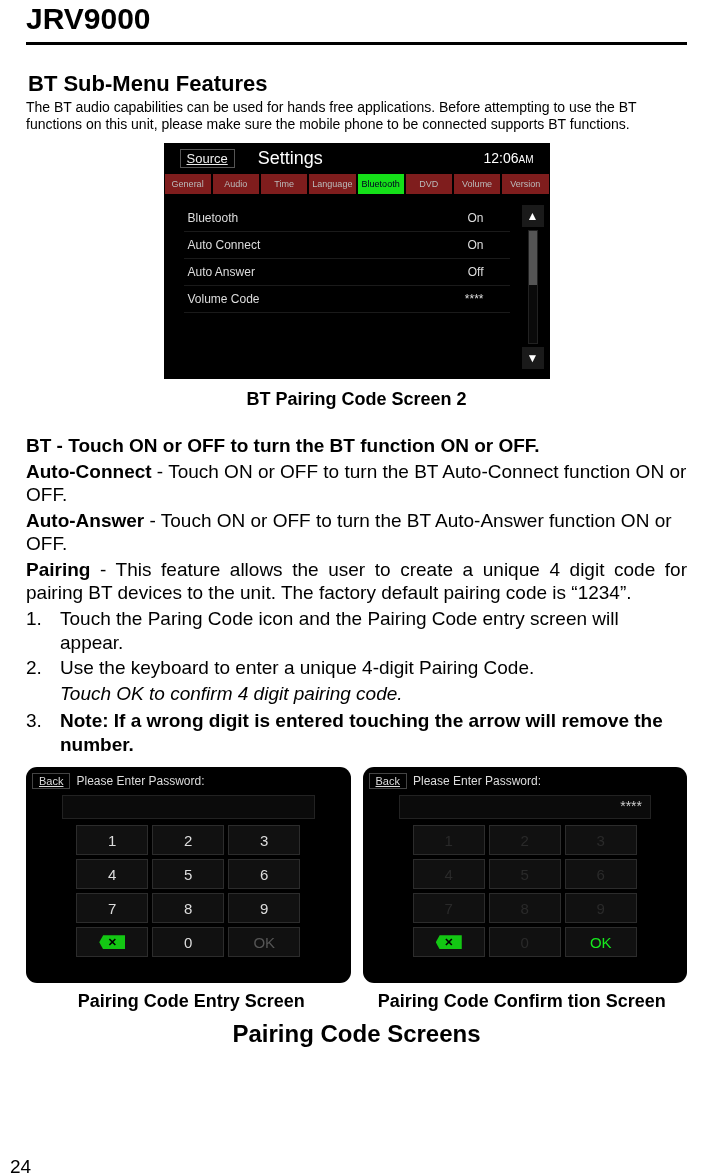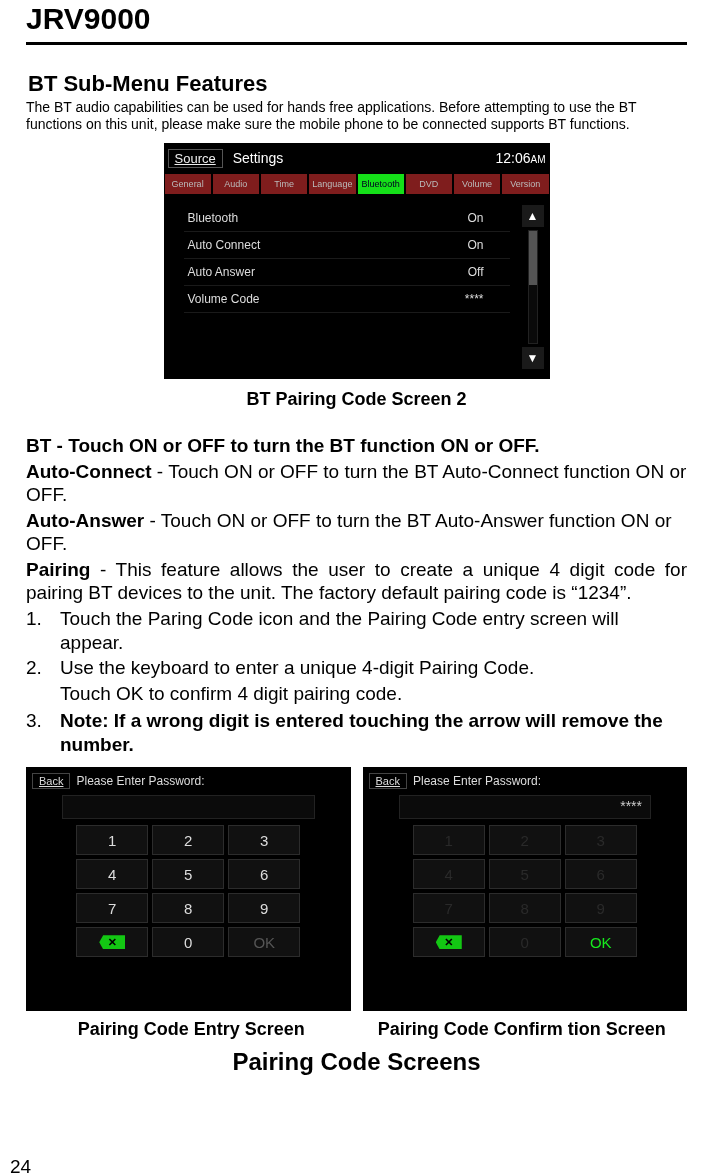--- a/index.html
+++ b/index.html
@@ -7,24 +7,24 @@
   .page { padding: 0 26px 10px 26px; position: relative; height: 100%; }
 
   .product-title { font-size: 30px; font-weight: 700; margin-top: 2px; }
   .rule { border: none; border-top: 3px solid #000; margin: 6px 0 26px 0; }
 
   .section-title { font-size: 22px; font-weight: 700; margin: 0 0 2px 2px; }
   .para { font-size: 14px; line-height: 1.22; }
 
   
   .screenshot { width: 386px; height: 236px; background:#000; margin: 10px auto 0 auto; color:#fff; font-family: Arial, sans-serif; position:relative; }
-  .ss-top { display:flex; align-items:center; height:30px; padding:0 4px; font-size:14px; background:#000; }
+  .ss-top { display:flex; align-items:center; height:30px; padding:0 16px; font-size:14px; background:#000; }
   .source-btn { border:1px solid #555; padding:1px 6px; font-size:13px; background:#000; color:#eee; }
   .source-btn span.u { text-decoration: underline; }
-  .ss-title { margin-left:10px; font-size:14px; }
+  .ss-title { margin-left:23px; font-size:18px; }
   .ss-clock { margin-left:auto; font-size:14px; }
   .ss-clock .am { font-size:10px; }
   .ss-tabs { display:flex; height:22px; }
   .ss-tab { flex:1; font-size:9px; display:flex; align-items:center; justify-content:center; background:#7f1d1d; border:1px solid #000; color:#bbb; }
   .ss-tab.active { background:#15e019; color:#002; }
   .ss-body { position:relative; height:184px; background:#000; }
   .ss-list { position:absolute; left:20px; right:40px; top:10px; }
   .ss-row { display:flex; font-size:12px; color:#ddd; padding:6px 4px; border-bottom:1px solid #1a1a1a; }
   .ss-row .val { margin-left:auto; margin-right:22px; }
   .ss-scroll { position:absolute; right:6px; top:10px; bottom:10px; width:22px; display:flex; flex-direction:column; }
@@ -35,26 +35,26 @@
   .caption { text-align:center; font-weight:700; font-size:18px; margin:10px 0 24px 0; }
 
   .block { font-size:19px; line-height:1.24; margin-bottom:2px; }
   .bold { font-weight:700; }
   .gap-top { margin-top:14px; }
 
   ol.steps { list-style:none; font-size:19px; line-height:1.28; margin-top:2px; }
   ol.steps li { display:flex; }
   ol.steps li .num { width:34px; flex:none; }
   ol.steps li .txt { flex:1; }
-  .indent { margin-left:34px; font-size:19px; line-height:1.3; margin-top:2px; margin-bottom:2px; }
+  .indent { margin-left:34px; font-size:19px; line-height:1.3; margin-top:2px; margin-bottom:2px;font-style:italic; }
   .note { font-weight:700; }
 
   
   .shots-row { display:flex; gap:12px; margin-top:10px; }
-  .kp { flex:1; background:#000; height:244px; color:#fff; font-family: Arial, sans-serif; position:relative; padding:6px; }
+  .kp { flex:1; background:#000; height:216px; color:#fff; font-family: Arial, sans-serif; position:relative; padding:6px;border-radius:11px; }
   .kp-top { display:flex; align-items:center; font-size:12px; margin-bottom:6px; }
   .back-btn { border:1px solid #444; padding:1px 6px; font-size:11px; background:#000; color:#ddd; }
   .back-btn .u { text-decoration:underline; }
   .kp-title { margin-left:6px; font-size:12px; color:#ddd; }
   .kp-display { height:24px; background:#0b0b0b; margin:0 30px 6px 30px; border:1px solid #222; text-align:right; padding:2px 8px; font-size:14px; color:#ccc; }
   .kp-grid { display:grid; grid-template-columns: repeat(3, 72px); grid-auto-rows:30px; gap:4px; justify-content:center; }
   .kp-key { background:#111; border:1px solid #2c2c2c; display:flex; align-items:center; justify-content:center; font-size:15px; color:#ddd; }
   .kp-key.x { color:#fff; position:relative; }
   .kp-key.x .xshape { width:26px; height:14px; background:#13c713; clip-path: polygon(15% 0, 100% 0, 100% 100%, 15% 100%, 0 50%); display:flex; align-items:center; justify-content:center; font-size:11px; color:#000; font-weight:700; }
   .kp-key.ok { color:#555; }

